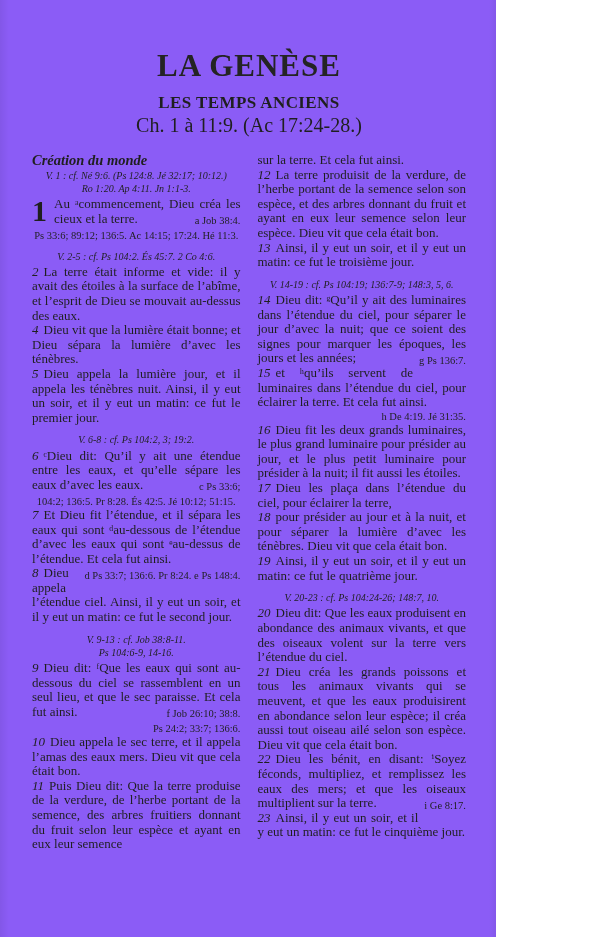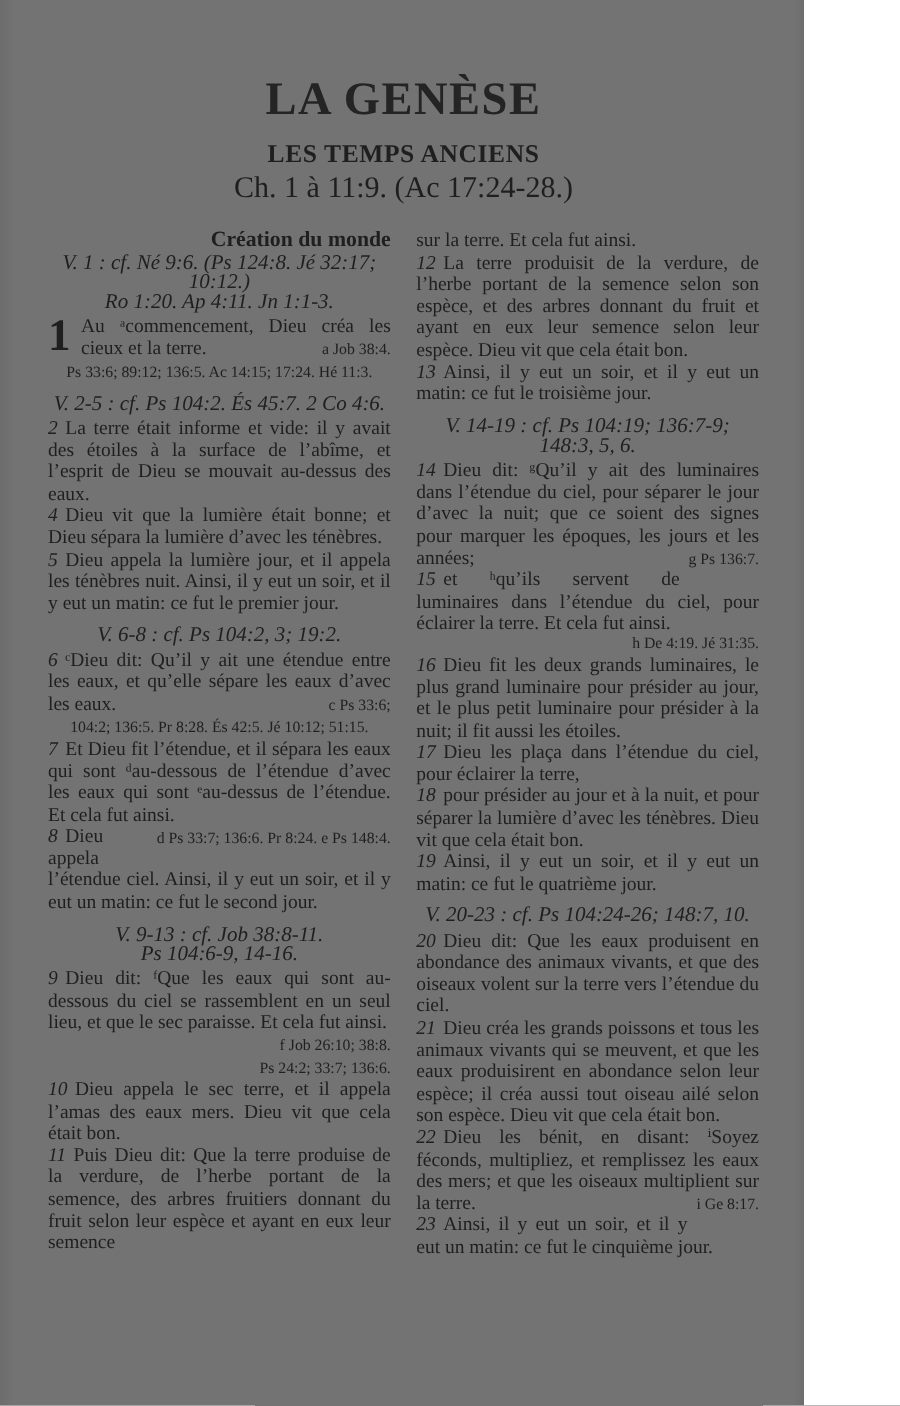--- a/index.html
+++ b/index.html
@@ -1,41 +1,41 @@
 <!DOCTYPE html>
 <html lang="fr"><head>
 <meta charset="utf-8">
 <style>
   html,body { margin:0; padding:0; }
   body { width:600px; font-family:"Liberation Serif","DejaVu Serif",serif; }
   .page {
-    position:relative; width:536px; height:937px; box-sizing:border-box;
-    background:#737373; color:#1f1f1f;
+    position:relative; width:496px; height:937px; box-sizing:border-box;
+    background:#8b5cf6; color:#1f1f1f;
     padding:48px 30px 0 32px; overflow:hidden;
     -webkit-hyphens:auto; hyphens:auto;
   }
   .page::before {
     content:""; position:absolute; left:0; top:0; bottom:0; width:9px;
     background:linear-gradient(90deg, rgba(0,0,0,.06), rgba(0,0,0,0)); pointer-events:none;
   }
   .page::after {
     content:""; position:absolute; right:0; top:0; bottom:0; width:7px;
     background:linear-gradient(270deg, rgba(0,0,0,.05), rgba(0,0,0,0)); pointer-events:none;
   }
   header { text-align:center; }
   .book-title { font-size:31px; font-weight:bold; letter-spacing:1px; margin:0; color:#242424; }
   .section-title { font-size:17px; font-weight:bold; letter-spacing:.4px; margin:9px 0 0; }
   .subsection-title { font-size:17px; font-weight:bold; letter-spacing:.2px; margin:11px 0 0; }
   .chapter-range { font-size:20px; margin:1px 0 0; }
 
   .columns { display:flex; gap:17px; margin-top:16px; }
   .col { flex:1; min-width:0; font-size:13px; line-height:14.6px; text-align:justify; }
 
-  .sect-heading { text-align:right; font-weight:bold; font-size:14.5px; margin:0 0 1px; }
-  .crossref { text-align:center; font-style:italic; font-size:14px; line-height:13.2px; margin:8px 0 2px; }
+  .sect-heading { text-align:left; font-style:italic; font-weight:bold; font-size:14.5px; margin:0 0 1px; }
+  .crossref { text-align:center; font-style:italic; font-size:10px; line-height:13.2px; margin:8px 0 2px; }
   .crossref.first { margin-top:0; }
   .crossref div { white-space:normal; }
   .refline { font-size:10.5px; line-height:13px; clear:both; }
   .refline.center { text-align:center; }
   .refline.right { text-align:right; }
 
   p.v { margin:0; }
   .vn { margin-right:5px;font-style:italic; }
   .xr { float:right; font-size:10.5px; padding-top:2.5px; margin-left:6px; }
   .dropcap { float:left; font-size:30px; line-height:26px; font-weight:bold; margin:1px 7px 0 0; }

